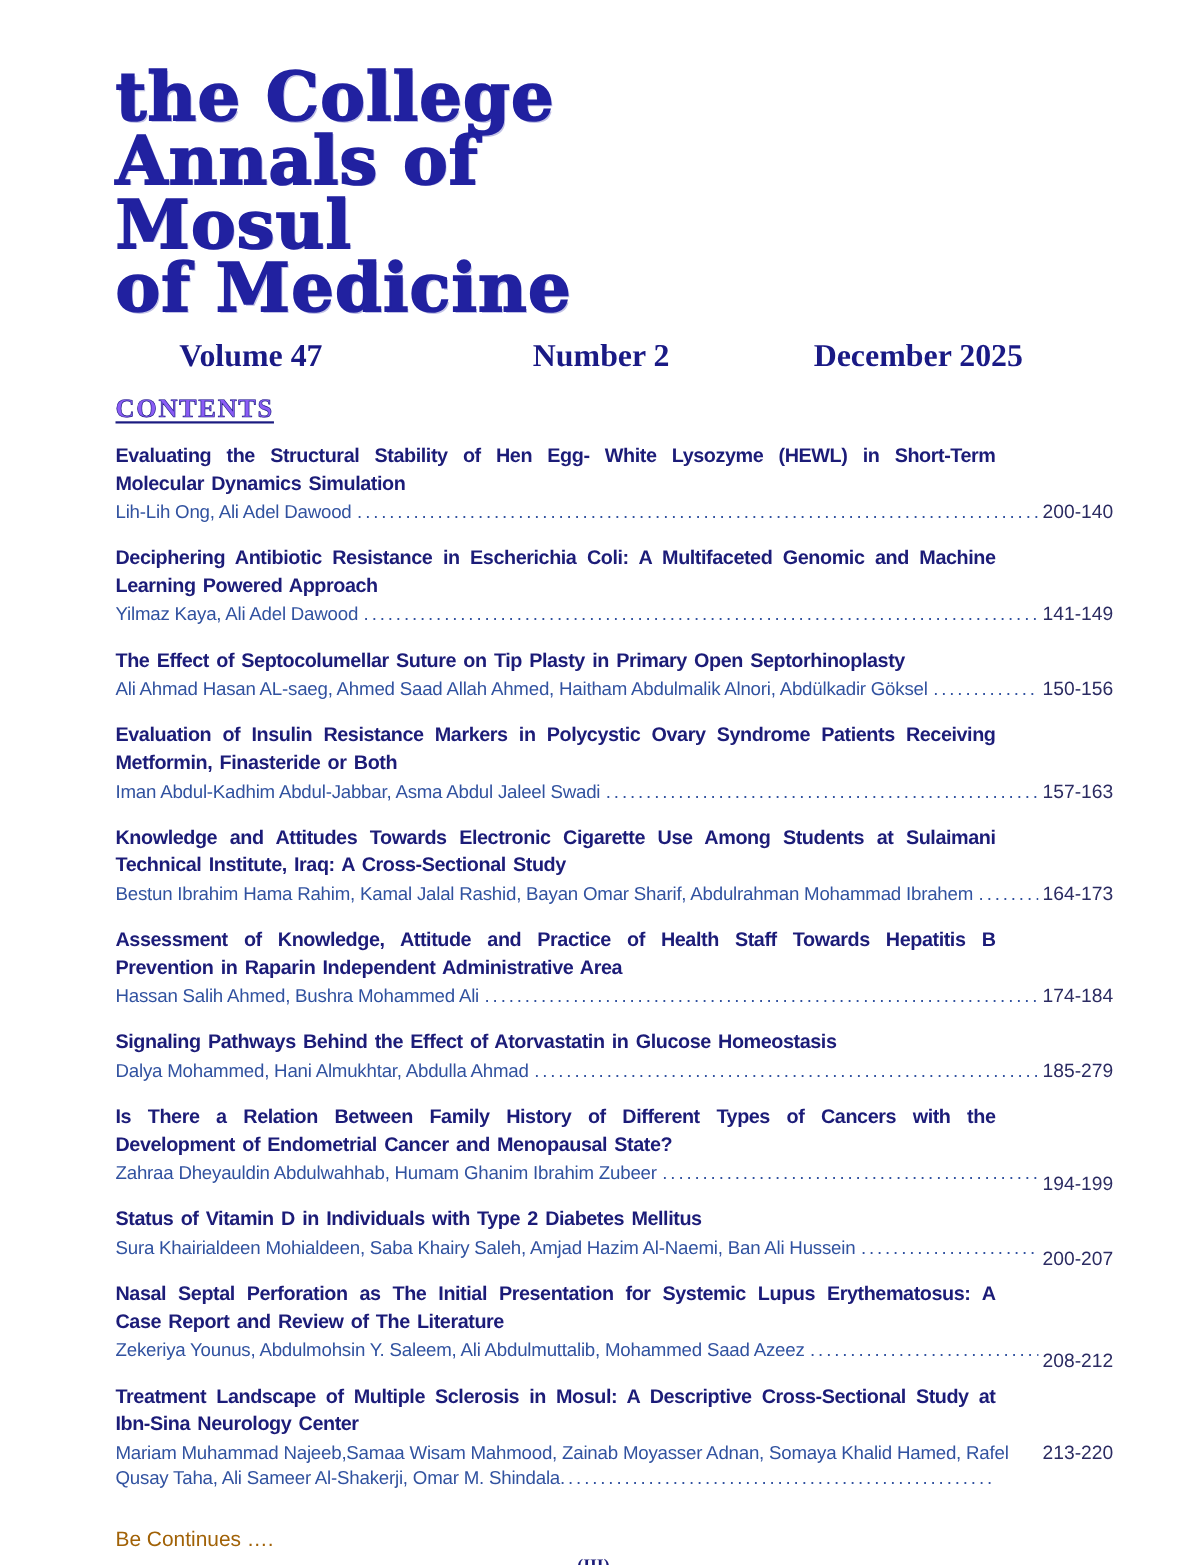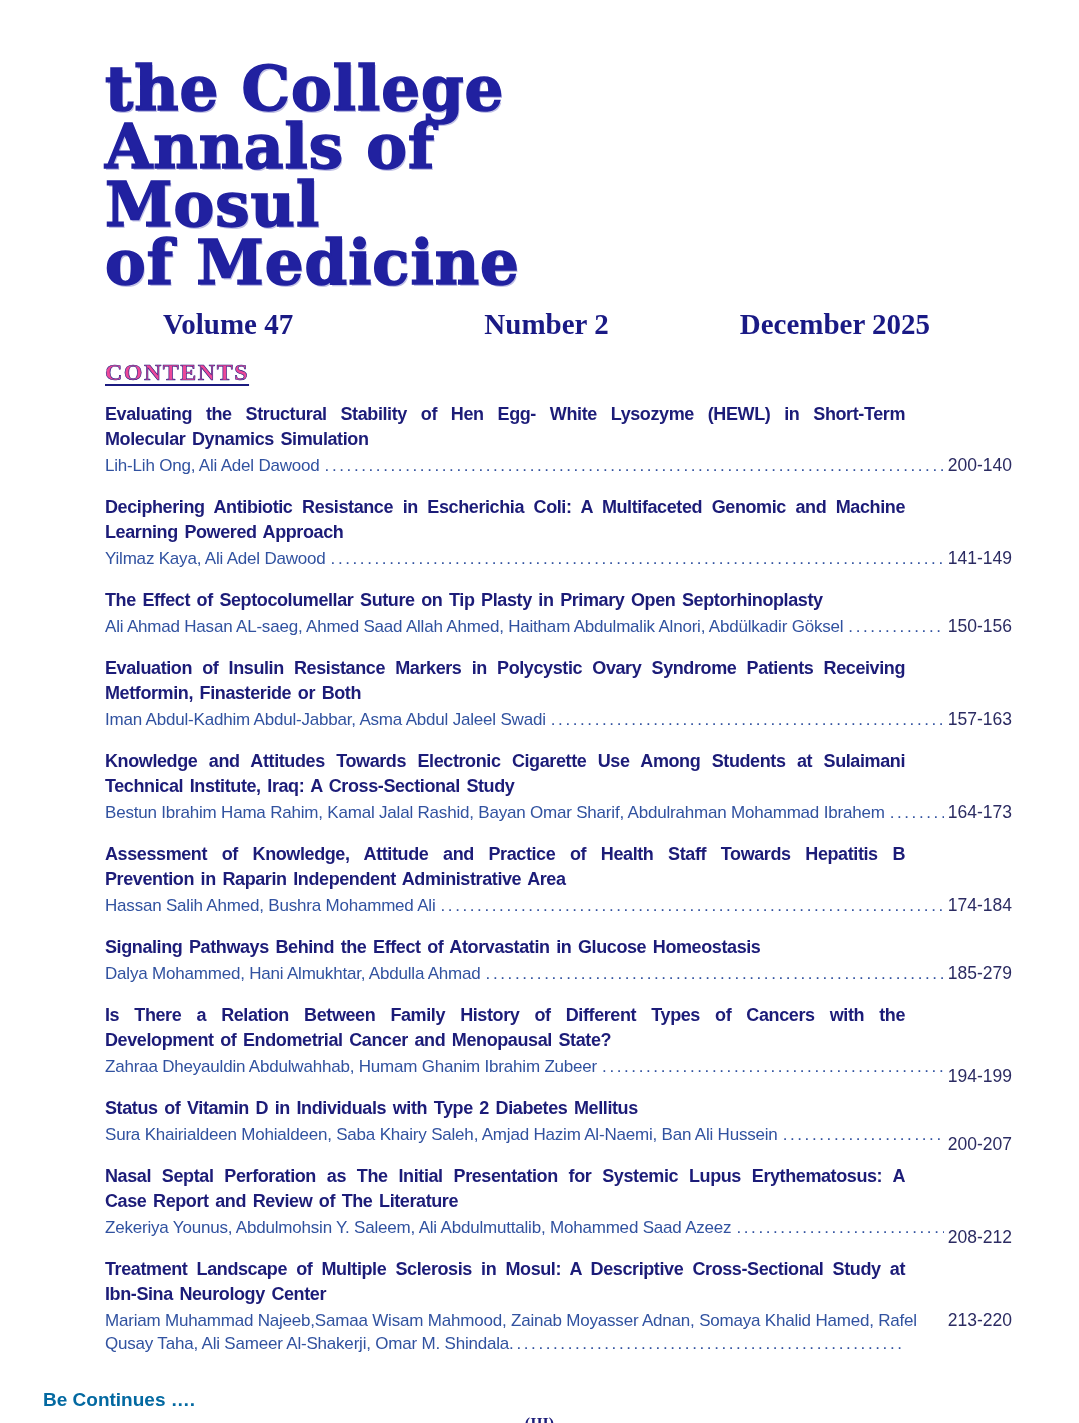--- a/index.html
+++ b/index.html
@@ -41,21 +41,21 @@
   .issue-row .number   { flex: 1; text-align: center; }
   .issue-row .issue-date { flex: 1; text-align: right; }
   
   .contents-heading {
     margin: 18px 0 10px 105px;
     display: inline-block;
     font-family: "Liberation Serif", serif;
     font-weight: bold;
     font-size: 24px;
     letter-spacing: 1.5px;
-    color: #ec4899;
+    color: #8b5cf6;
     -webkit-text-stroke: 0.6px #1b1b80;
     text-decoration: underline;
     text-decoration-thickness: 2px;
     text-underline-offset: 4px;
   }
   
   .toc { margin: 6px 67px 0 105px; width: 907px; }
   .entry { margin-bottom: 18px; }
   .entry-title {
     width: 800px;
@@ -92,24 +92,24 @@
     flex: none;
     min-width: 68px;
     text-align: right;
     font-size: 17.5px;
     letter-spacing: 0;
     color: #2b2b62;
   }
   .pages-low { transform: translateY(10px); }
   
   .continued {
-    margin: 34px 0 0 43px;
-    font-weight: bold;
+    margin: 34px 0 0 105px;
+    font-weight: normal;
     font-size: 19px;
-    color: #0369a1;
+    color: #a16207;
   }
   .page-marker {
     position: absolute;
     bottom: -10px;
     left: 0;
     right: 0;
     text-align: center;
     font-family: "Liberation Serif", serif;
     font-weight: bold;
     font-size: 16px;

